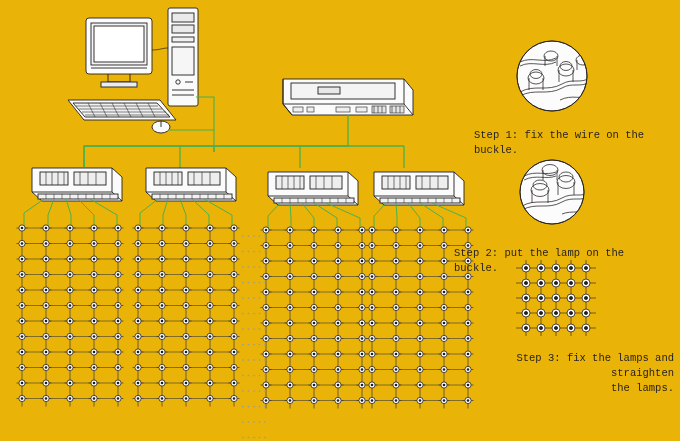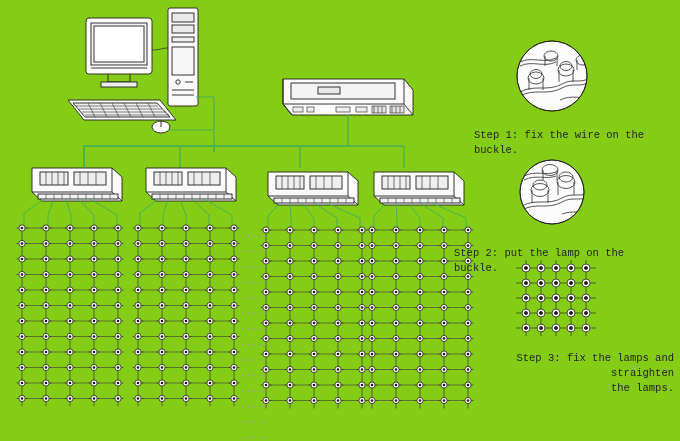--- a/index.html
+++ b/index.html
@@ -6,21 +6,21 @@
   html, body {
     margin: 0; padding: 0;
     width: 680px; height: 441px;
     background: #ffffff;
     font-family: "Liberation Sans", sans-serif;
     overflow: hidden;
   }
   #stage {
     position: relative;
     width: 680px; height: 441px;
-    background: #84cc16;
+    background: #eab308;
   }
   .layer {
     position: absolute;
     left: 0; top: 0;
     width: 680px; height: 441px;
   }
   .step-text {
     position: absolute;
     font-family: "Liberation Mono", monospace;
     font-size: 10.5px;

